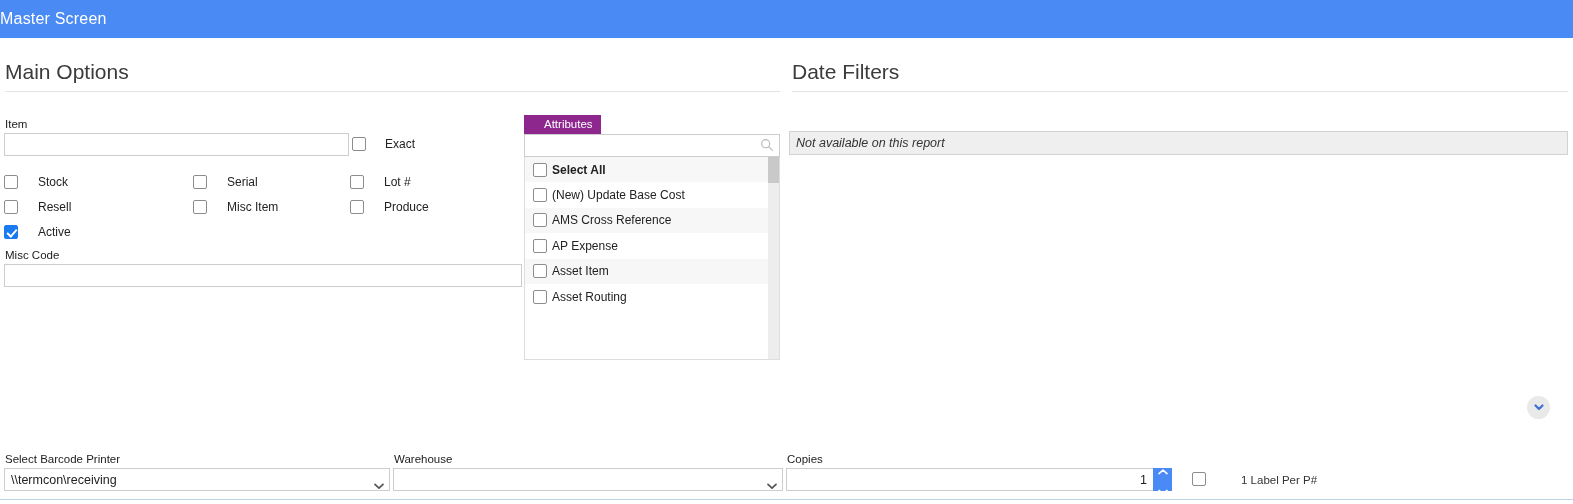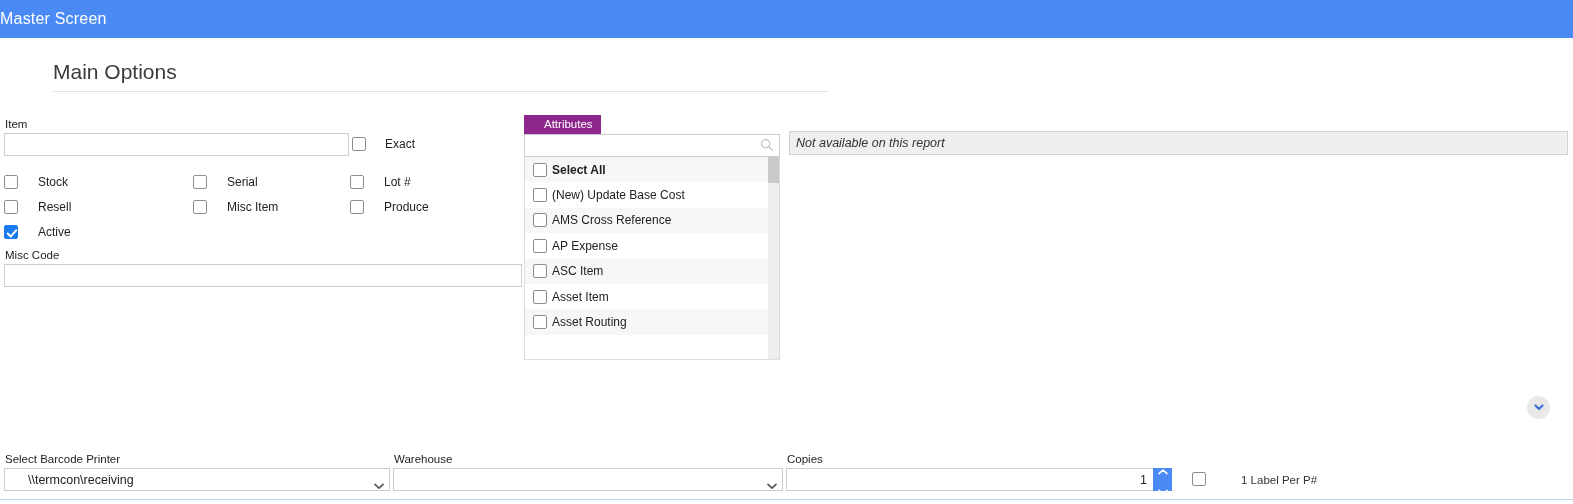--- a/index.html
+++ b/index.html
@@ -22,21 +22,21 @@
     color:#ffffff; font-size:16px; padding-left:0; letter-spacing:.2px;
   }
 
   
   .sec-head {
     position:absolute;
     font-size:21px; color:#3b3b3b; font-weight:400;
     border-bottom:1px solid #e2e2e2;
     padding-bottom:7px;
   }
-  #main-options-head { left:5px; top:60px; width:775px;margin-left:48px; }
+  #main-options-head { left:5px; top:60px; width:775px; }
   #date-filters-head { left:792px; top:60px; width:776px; }
   #shelf-head { left:22px; top:395px; width:1546px; }
 
   
   .flabel { font-size:11.5px; color:#222; line-height:14px; }
   .tinput {
     border:1px solid #cdcdcd; background:#fff; height:23px; width:100%;
     font-size:12px; padding:2px 5px; color:#222;
     font-family:"Liberation Sans", sans-serif; outline:none;
   }
@@ -121,21 +121,21 @@
   #printer-wrap  { position:absolute; left:4px; top:468px; width:386px; }
   #wh-label      { position:absolute; left:394px; top:452px; }
   #wh-wrap       { position:absolute; left:393px; top:468px; width:390px; }
   #copies-label  { position:absolute; left:787px; top:452px; }
   #copies-wrap   { position:absolute; left:786px; top:468px; width:386px; height:23px; }
   #lpp-cb        { position:absolute; left:1192px; top:472px; }
   #lpp-text      { position:absolute; left:1241px; top:474px; font-size:11.5px; color:#333; }
 
   .sel {
     width:100%; height:23px; border:1px solid #cdcdcd; background:#fff;
-    font-size:12.5px; color:#222; padding:1px 22px 1px 23px;
+    font-size:12.5px; color:#222; padding:1px 22px 1px 6px;
     font-family:"Liberation Sans", sans-serif;
     -webkit-appearance:none; appearance:none; outline:none;
   }
   .selwrap { position:relative; }
   .sel-arrow {
     position:absolute; right:7px; top:8px; width:9px; height:6px;
     pointer-events:none;
   }
 
   .num-wrap { position:relative; display:flex; width:100%; height:23px; }
@@ -157,20 +157,21 @@
 </head>
 <body>
 
 <div class="app">
 
   <div class="titlebar">
     <span class="title">Master Screen</span>
   </div>
 
   <div class="sec-head" id="main-options-head">Main Options</div>
+  <div class="sec-head" id="date-filters-head">Date Filters</div>
 
   <div class="flabel" id="item-label">Item</div>
   <div id="item-input-wrap">
     <input class="tinput" type="text" value="" style="">
   </div>
 
   <div id="exact-row">
     <span class="cbox"></span>
     <span class="cb-label">Exact</span>
   </div>
@@ -238,24 +239,20 @@
         <span class="cbox"></span>
         <span>(New) Update Base Cost</span>
       </div>
       <div class="attr-item">
         <span class="cbox"></span>
         <span>AMS Cross Reference</span>
       </div>
       <div class="attr-item">
         <span class="cbox"></span>
         <span>AP Expense</span>
-      </div>
-      <div class="attr-item">
-        <span class="cbox"></span>
-        <span>ASC Item</span>
       </div>
       <div class="attr-item">
         <span class="cbox"></span>
         <span>Asset Item</span>
       </div>
       <div class="attr-item">
         <span class="cbox"></span>
         <span>Asset Routing</span>
       </div>
       <div class="attr-scroll-track">

